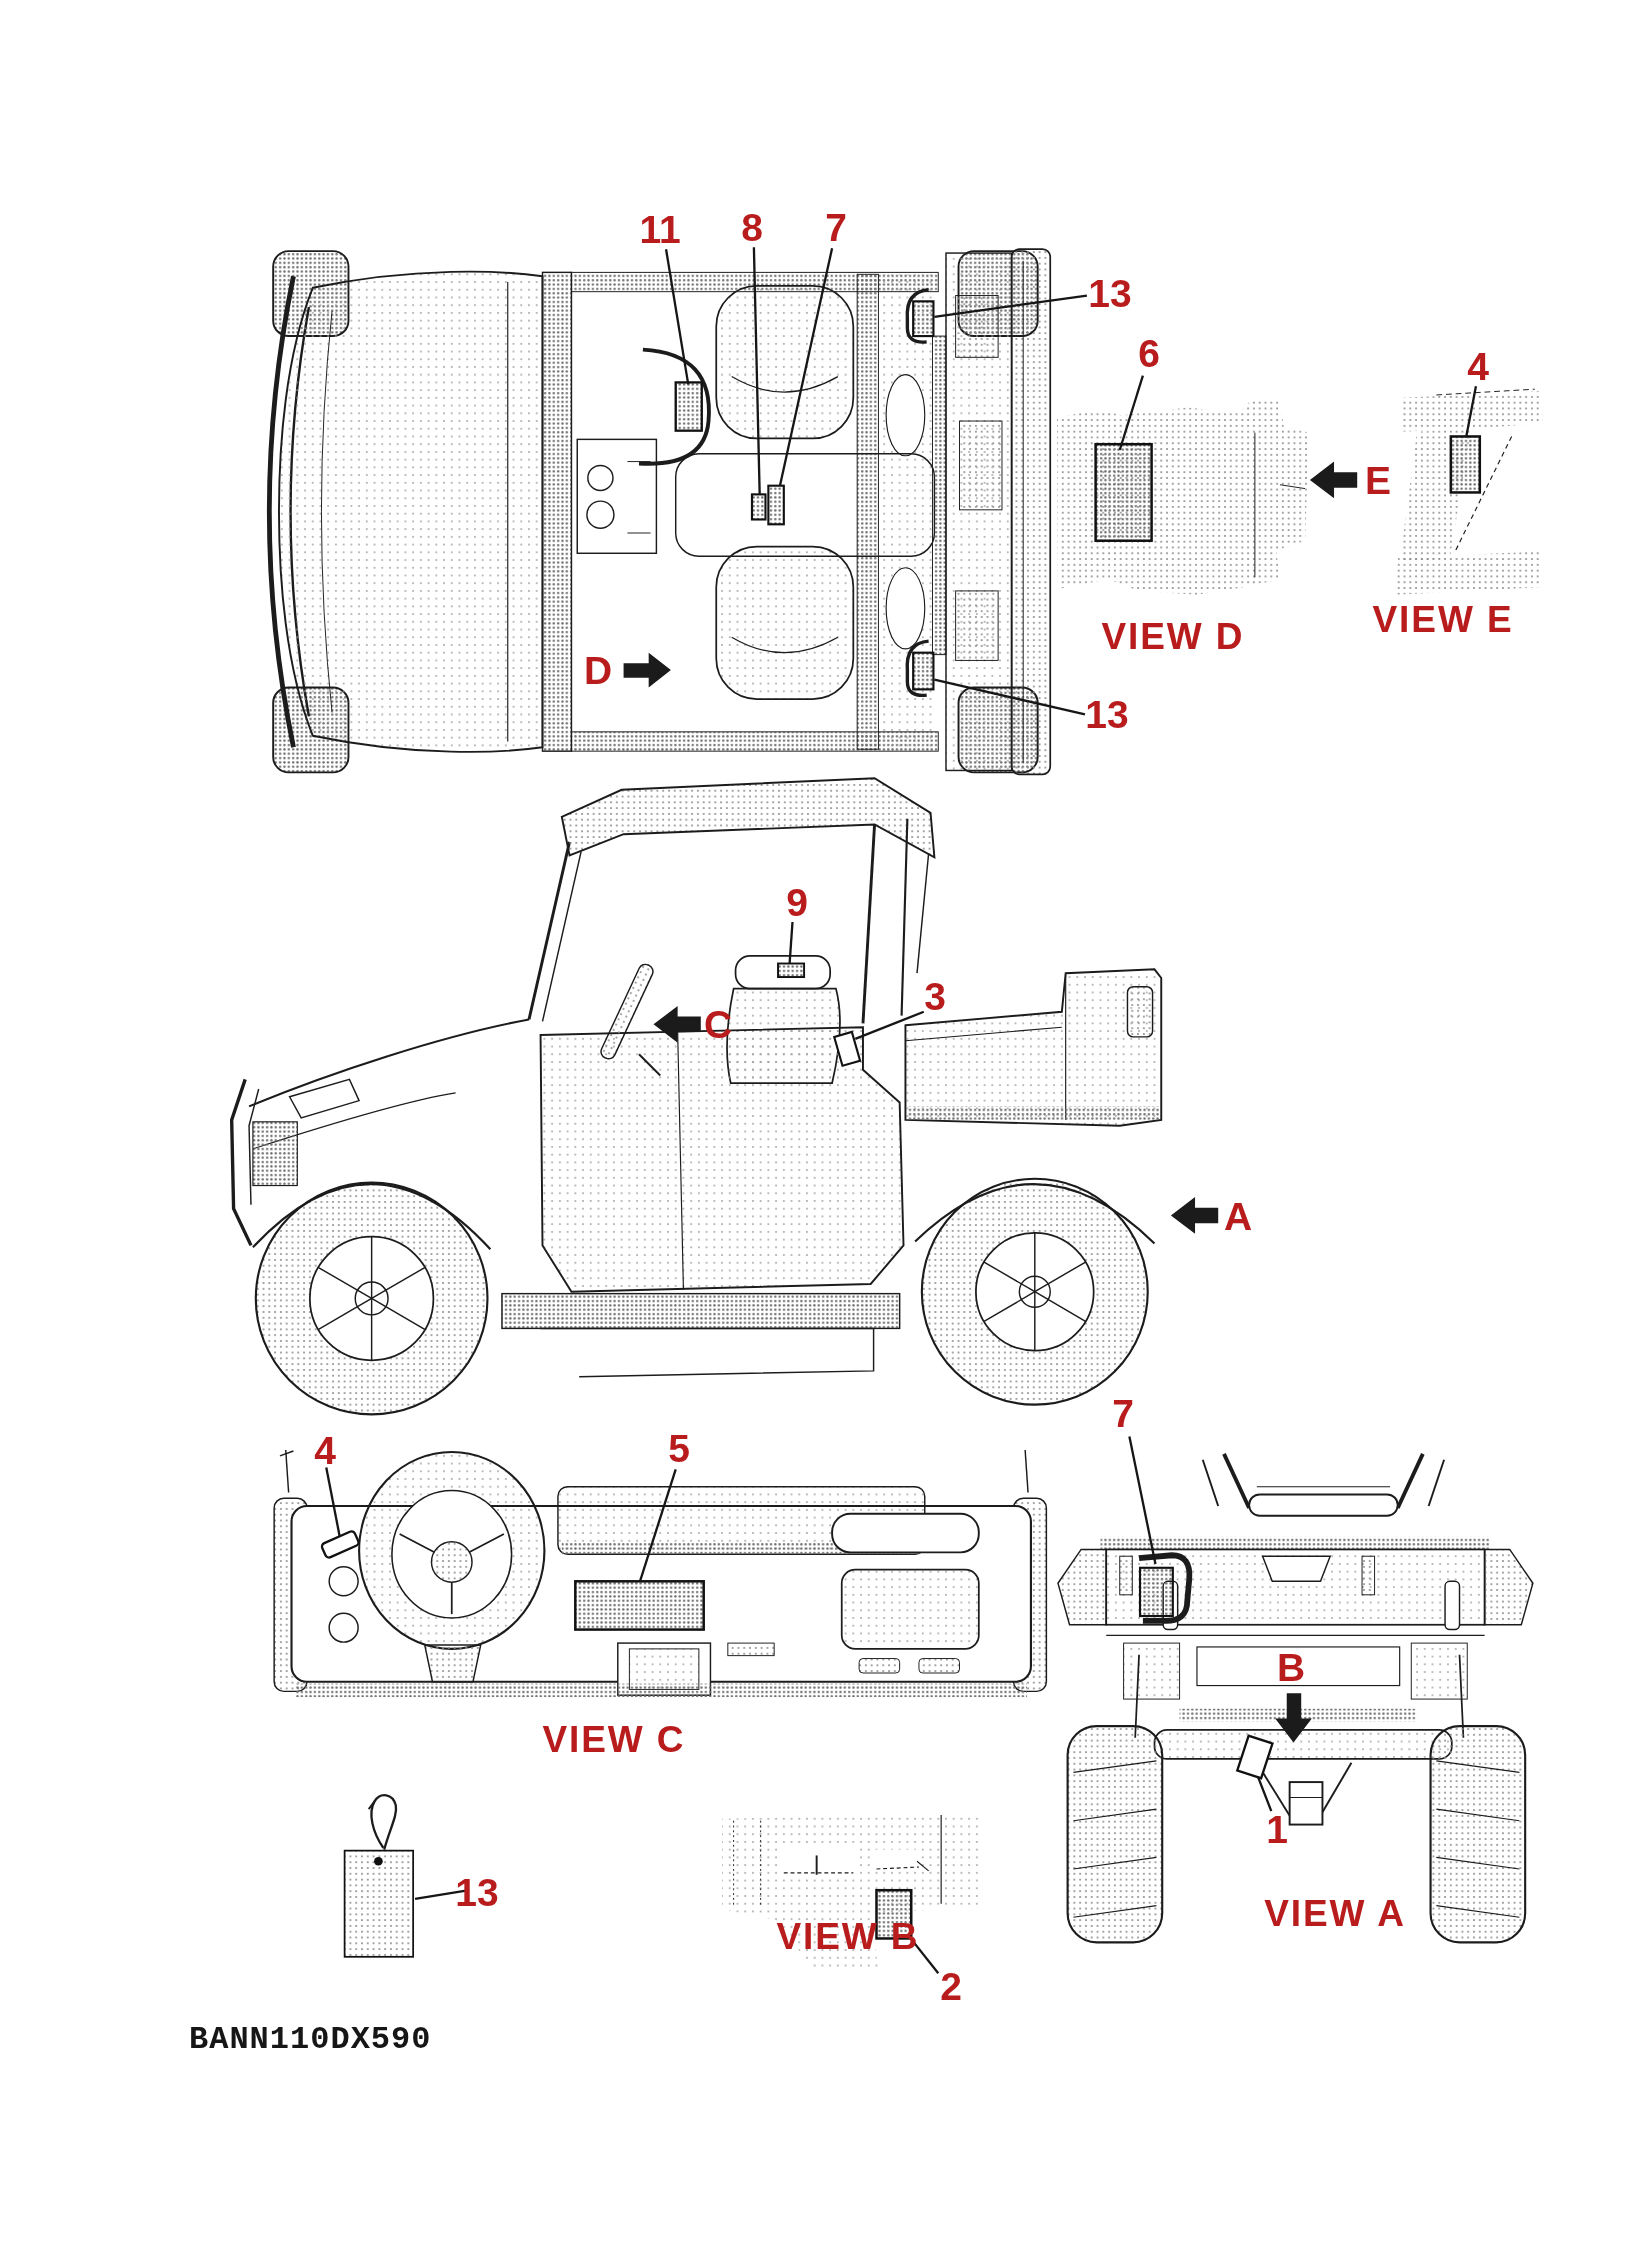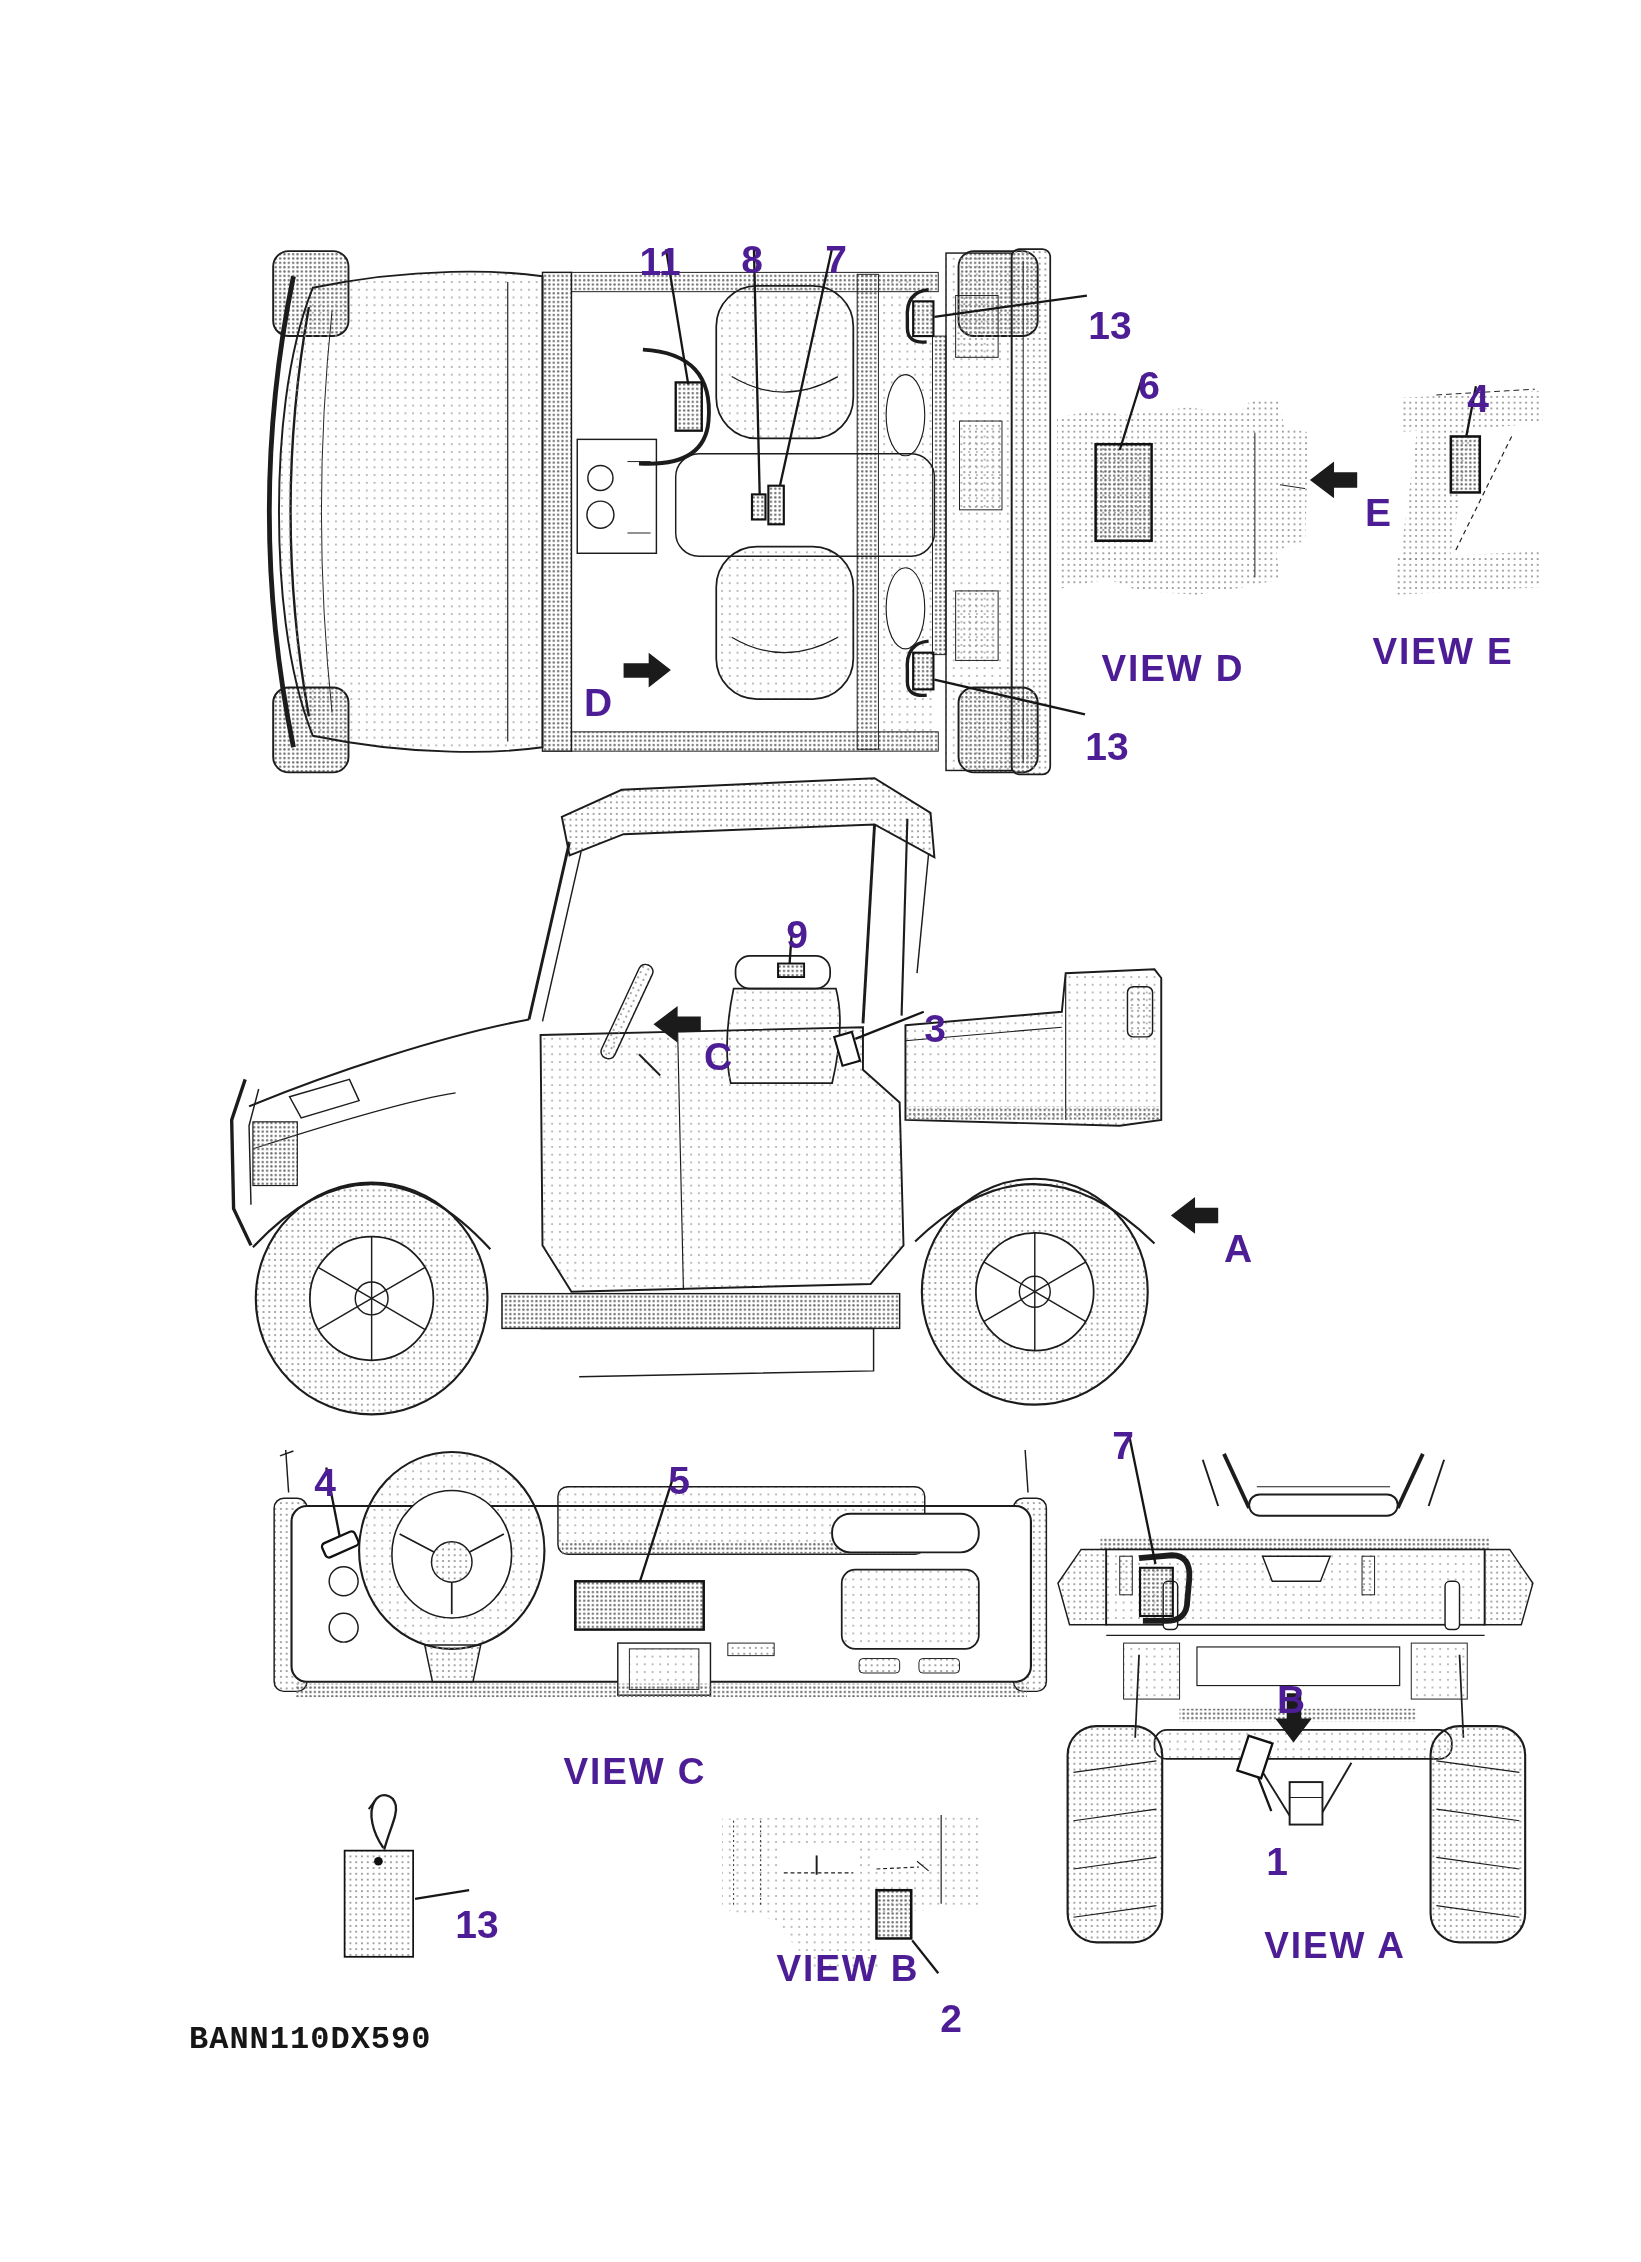--- a/index.html
+++ b/index.html
@@ -9,23 +9,22 @@
     background:#fff;
     font-family:"Liberation Sans","DejaVu Sans",sans-serif;
     color:#151515;
     overflow:hidden;
   }
   .art{position:absolute;left:0;top:0;width:1641px;height:2262px;}
   .txt{
     position:absolute;
     transform:translate(-50%,-50%);
     white-space:nowrap;
-    color:#4c1d95;
+    color:#b91c1c;
     line-height:1;
-    margin-top:32px;
   }
   .num{font-size:39px;font-weight:600;}
   .dirletter{font-size:39px;font-weight:600;}
   .viewtitle{font-size:37px;font-weight:600;letter-spacing:1.9px;}
   .partcode{
     position:absolute;
     transform:translate(0,-50%);
     font-size:32px;font-weight:600;letter-spacing:1px;
     color:#161616;white-space:nowrap;font-family:Liberation Mono, monospace;
   }
@@ -304,20 +303,20 @@
 <div class="txt num" style="left:951px;top:1986px">2</div>
 
 <div class="txt dirletter" style="left:598px;top:670px">D</div>
 <div class="txt dirletter" style="left:1378px;top:480px">E</div>
 <div class="txt dirletter" style="left:718px;top:1024px">C</div>
 <div class="txt dirletter" style="left:1238px;top:1216px">A</div>
 <div class="txt dirletter" style="left:1291px;top:1667px">B</div>
 
 <div class="txt viewtitle" style="left:1173px;top:636px">VIEW D</div>
 <div class="txt viewtitle" style="left:1443px;top:619px">VIEW E</div>
-<div class="txt viewtitle" style="left:635px;top:1739px">VIEW C</div>
+<div class="txt viewtitle" style="left:614px;top:1739px">VIEW C</div>
 <div class="txt viewtitle" style="left:1335px;top:1913px">VIEW A</div>
 <div class="txt viewtitle" style="left:848px;top:1936px">VIEW B</div>
 
 <div class="partcode" style="left:189px;top:2039px">BANN110DX590</div>
 
 </div>
 
 
 </body></html>

